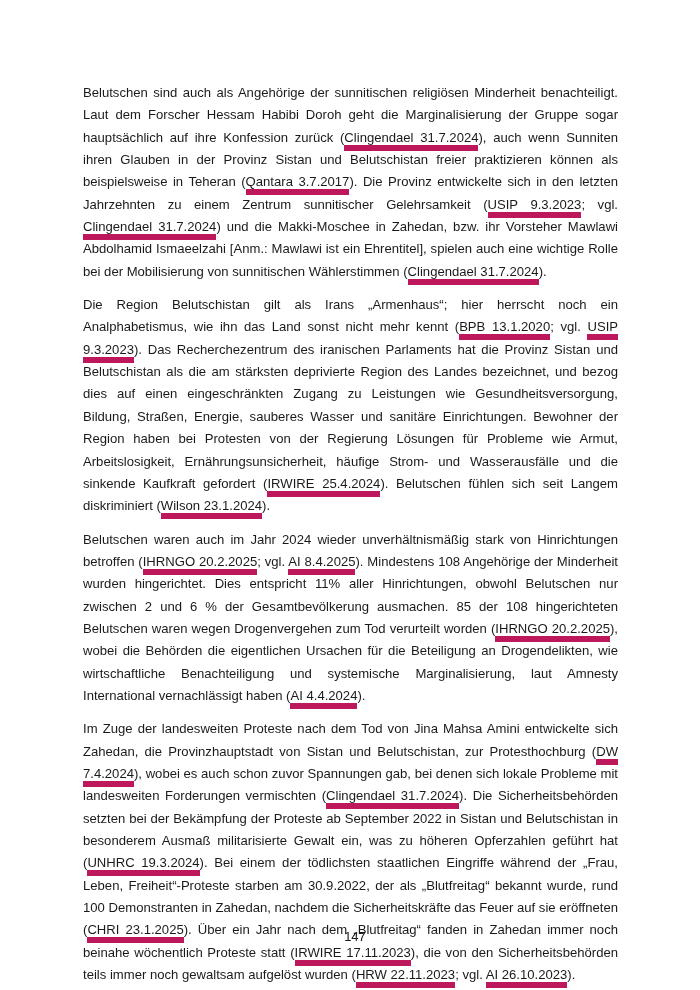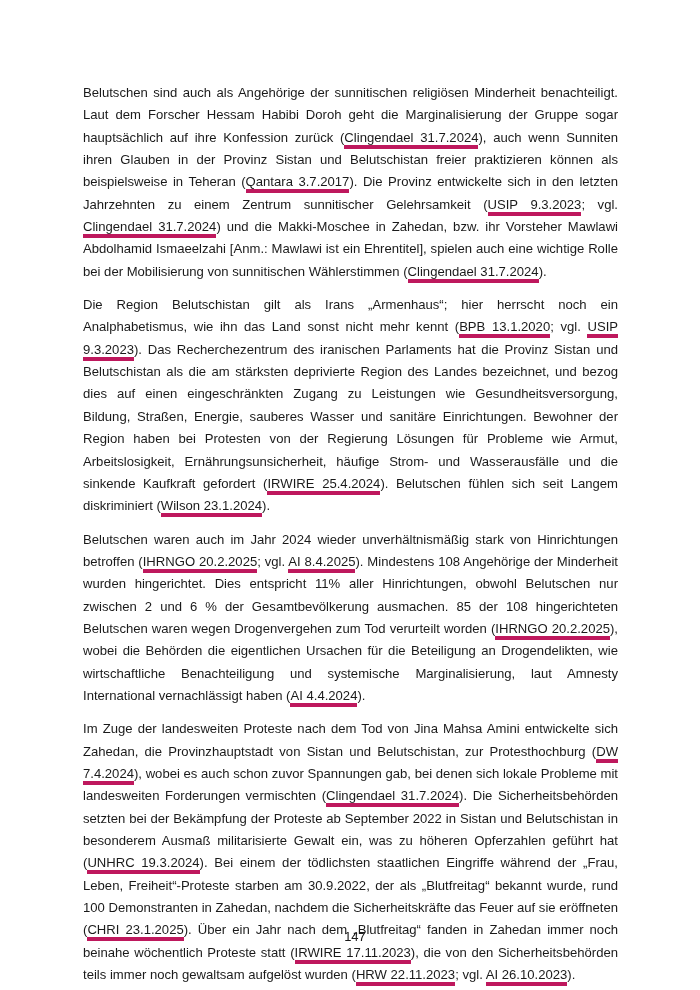--- a/index.html
+++ b/index.html
@@ -14,21 +14,21 @@
     line-height: 22.35px;
     color: #1a1a1a;
     text-align: justify;
     hyphens: manual;
   }
   .para { margin: 0 0 11px 0; }
   .para:nth-of-type(1) { }
   a.cite {
     color: #1a1a1a;
     text-decoration: none;
-    border-bottom: 4px solid #be185d;
+    border-bottom: 6px solid #be185d;
     padding-bottom: 0px;
   }
   .anm { }
   .page-number {
     position: absolute;
     left: 5px;
     width: 700px;
     top: 929px;
     text-align: center;
     font-family: Liberation Sans, sans-serif;

